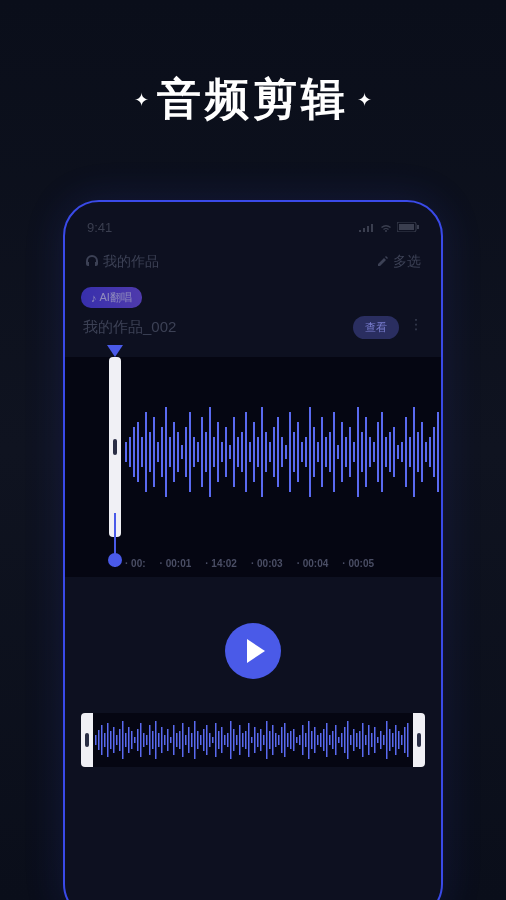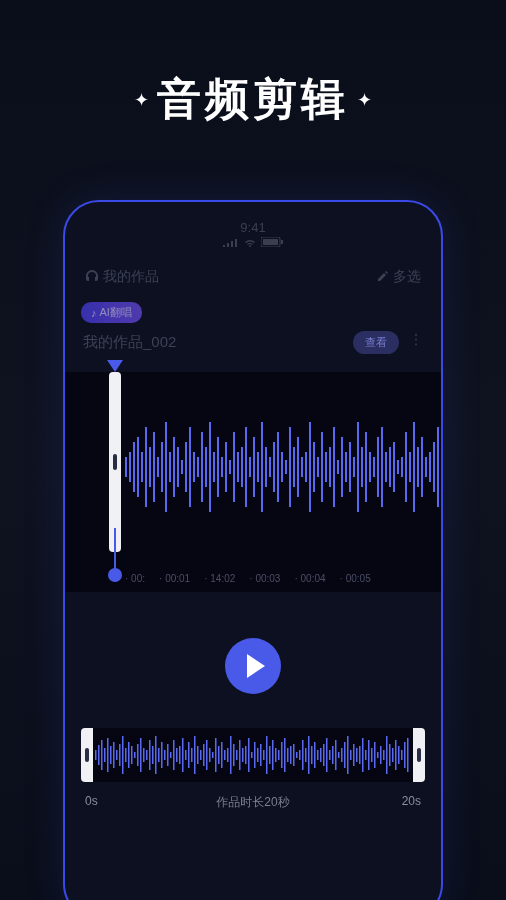--- a/index.html
+++ b/index.html
@@ -51,21 +51,20 @@
       padding: 18px 16px;
     }
     .status-bar {
       display: flex;
       justify-content: space-between;
       align-items: center;
       color: #3a3e4f;
       font-size: 13px;
       padding: 0 6px;
       margin-bottom: 18px;
-      flex-direction: column;
     }
     .status-icons { display: flex; gap: 4px; align-items: center; }
     .app-header {
       display: flex;
       justify-content: space-between;
       align-items: flex-end;
       color: #3c4155;
       font-size: 14px;
       margin-bottom: 16px;
       padding: 0 4px;
@@ -165,20 +164,21 @@
     }
     .timeline {
       position: absolute;
       bottom: 8px;
       left: 60px;
       right: 0;
       display: flex;
       gap: 14px;
       color: #4a4e65;
       font-size: 10px;
+      font-weight: bold;
     }
     .timeline span::before { content: '· '; }
     .play-button {
       width: 56px;
       height: 56px;
       background: #4a5ae8;
       border-radius: 50%;
       margin: 46px auto 0;
       display: flex;
       align-items: center;
@@ -520,20 +520,15 @@
               <rect x="299" y="18" width="1.5" height="14"></rect>
               <rect x="302" y="10" width="1.5" height="30"></rect>
               <rect x="305" y="16" width="1.5" height="18"></rect>
               <rect x="308" y="20" width="1.5" height="10"></rect>
               <rect x="311" y="12" width="1.5" height="26"></rect>
               <rect x="314" y="8" width="1.5" height="34"></rect>
           </g>
         </svg>
         <div class="mini-handle"></div>
       </div>
-      <div class="time-labels">
-        <span>0s</span>
-        <span class="center-label">作品时长20秒</span>
-        <span>20s</span>
-      </div>
     </div>
   </div>
 </div>
 
 </body></html>

